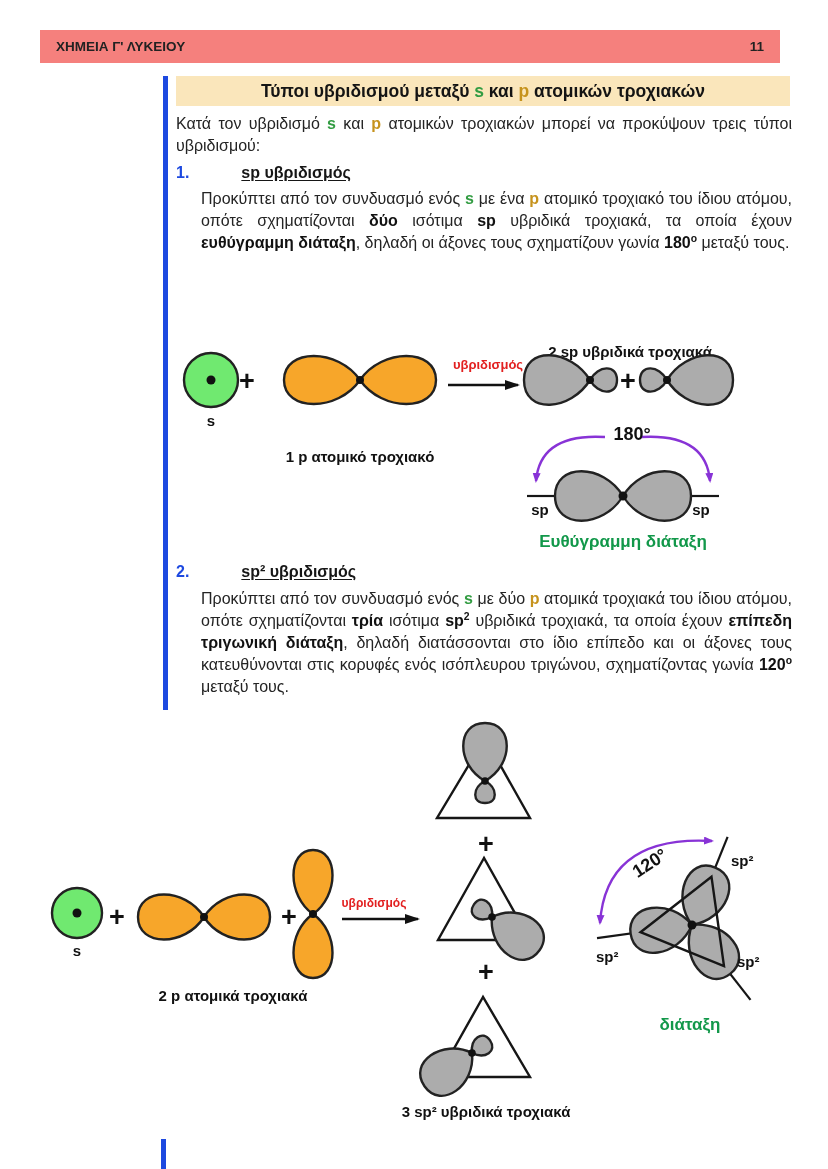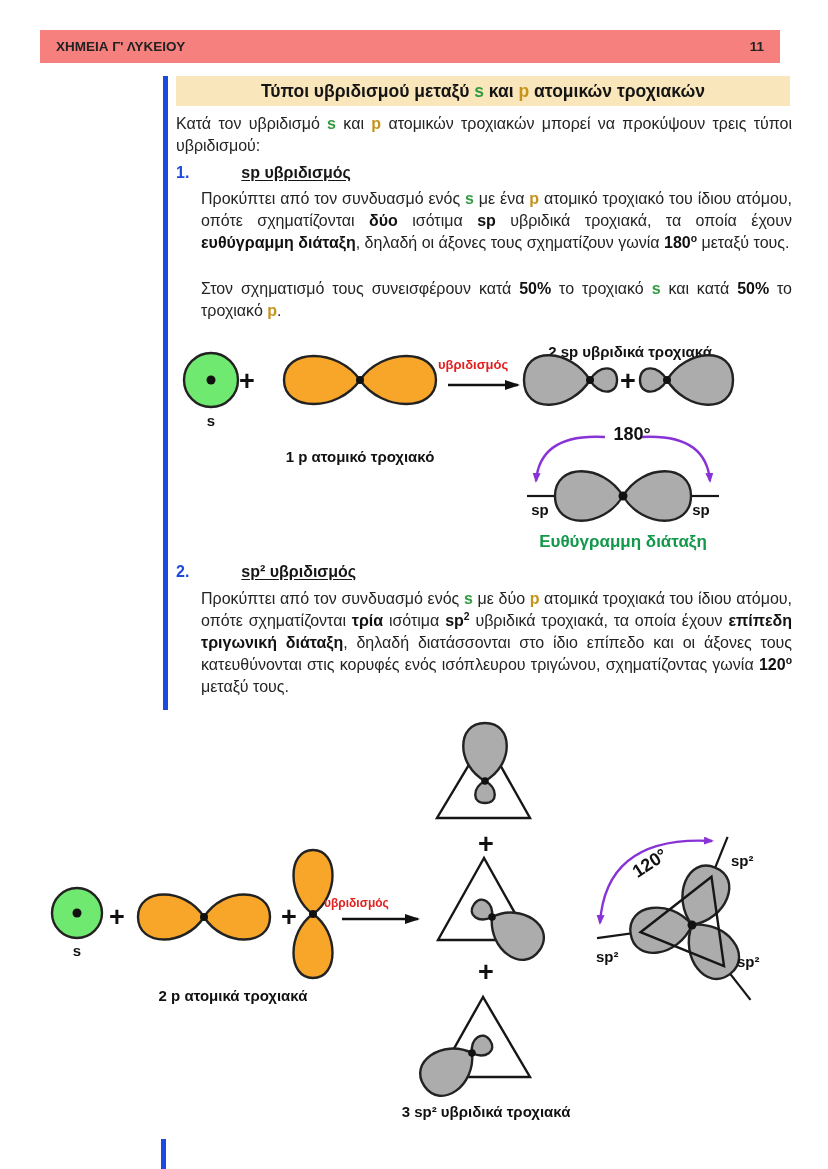--- a/index.html
+++ b/index.html
@@ -15,21 +15,21 @@
   .bodytext{font-size:16px;line-height:22px;text-align:justify;color:#242424;}
   .sec-head{font-size:16px;font-weight:700;color:#161616;}
   .sec-num{color:var(--accent-blue);font-weight:700;margin-right:8px;}
   .sec-title{text-decoration:underline;text-underline-offset:2px;margin-left:44px;}
   .run-b{font-weight:700;color:#111;}
   .run-s{font-weight:700;color:var(--green-s);}
   .run-p{font-weight:700;color:var(--gold-p);}
   .run-bsup{font-weight:700;color:#111;font-size:0.65em;vertical-align:super;line-height:0;}
   .dlabel{font-weight:700;font-size:15px;text-align:center;color:#111;}
   .plus{font-size:27px;font-weight:700;color:#111;line-height:1;text-align:center;}
-  .red-label{color:var(--red-label);font-size:13px;font-weight:700;text-align:left;}
+  .red-label{color:var(--red-label);font-size:13px;font-weight:700;text-align:center;}
   .red-label.small{font-size:12px;}
   .green-caption{color:var(--caption-green);font-weight:700;font-size:17px;text-align:center;}
   .angle-label{font-size:18px;}
   svg.diagram-svg{position:absolute;overflow:visible;}
   .orb{stroke:#222;stroke-width:2.4;}
   .fill-green{fill:var(--orbital-green);}
   .fill-orange{fill:var(--orbital-orange);}
   .fill-gray{fill:var(--orbital-gray);}
   .node-dot{fill:#111;}
   .tri{fill:none;stroke:#161616;stroke-width:2.4;}
@@ -49,21 +49,20 @@
 
   <div class="abs blue-bar" style="left:163px;top:76px;width:5px;height:634px;"></div>
   <div class="abs bodytext" style="left:176px;top:113px;width:616px;"><span>Κατά τον υβριδισμό </span><span class="run-s">s</span><span> και </span><span class="run-p">p</span><span> ατομικών τροχιακών μπορεί να προκύψουν τρεις τύποι υβριδισμού:</span></div>
 
   <div class="abs title-box"><span>Τύποι υβριδισμού μεταξύ </span><span class="run-s">s</span><span> και </span><span class="run-p">p</span><span> ατομικών τροχιακών</span></div>
 
   <div class="abs sec-head" style="left:176px;top:164px;">
     <span class="sec-num">1.</span><span class="sec-title">sp υβριδισμός</span>
   </div>
   <div class="abs bodytext" style="left:201px;top:188px;width:591px;"><span>Προκύπτει από τον συνδυασμό ενός </span><span class="run-s">s</span><span> με ένα </span><span class="run-p">p</span><span> ατομικό τροχιακό του ίδιου ατόμου, οπότε σχηματίζονται </span><span class="run-b">δύο</span><span> ισότιμα </span><span class="run-b">sp</span><span> υβριδικά τροχιακά, τα οποία έχουν </span><span class="run-b">ευθύγραμμη διάταξη</span><span>, δηλαδή οι άξονες τους σχηματίζουν γωνία </span><span class="run-b">180</span><span class="run-bsup">o</span><span> μεταξύ τους.</span></div>
-  <div class="abs bodytext" style="left:201px;top:278px;width:591px;"><span>Στον σχηματισμό τους συνεισφέρουν κατά </span><span class="run-b">50%</span><span> το τροχιακό </span><span class="run-s">s</span><span> και κατά </span><span class="run-b">50%</span><span> το τροχιακό </span><span class="run-p">p</span><span>.</span></div>
 
   <div class="abs dlabel" style="left:520px;top:311px;width:220px;margin-top:32px;">2 sp υβριδικά τροχιακά</div>
 
   <svg class="diagram-svg" style="left:170px;top:336px;" width="590" height="100" viewBox="0 0 590 100">
     <defs>
       <marker id="arrA" markerUnits="userSpaceOnUse" markerWidth="16" markerHeight="12" refX="13" refY="5" orient="auto">
         <path d="M0 0 L15 5 L0 10 Z" fill="#111"></path>
       </marker>
     </defs>
     <g>
@@ -191,16 +190,17 @@
     </g>
     <polygon points="119.5,43.8 132,133 48.5,99.2" class="tri"></polygon>
     <circle cx="100" cy="92" r="4.5" class="node-dot"></circle>
     <path class="parrow" d="M120 8 Q14 2 8 90" marker-start="url(#parrE)" marker-end="url(#parrE)"></path>
   </svg>
 
   <div class="abs dlabel angle-label" style="left:615px;top:853px;width:70px;transform:rotate(-33deg);">120°</div>
   <div class="abs dlabel" style="left:731px;top:852px;width:42px;text-align:left;">sp²</div>
   <div class="abs dlabel" style="left:596px;top:948px;width:42px;text-align:left;">sp²</div>
   <div class="abs dlabel" style="left:737px;top:953px;width:42px;text-align:left;">sp²</div>
+  <div class="abs green-caption" style="left:590px;top:1015px;width:200px;">διάταξη</div>
 
   <div class="abs blue-bar" style="left:161px;top:1139px;width:5px;height:30px;"></div>
 
 </div>
 
 </body></html>

